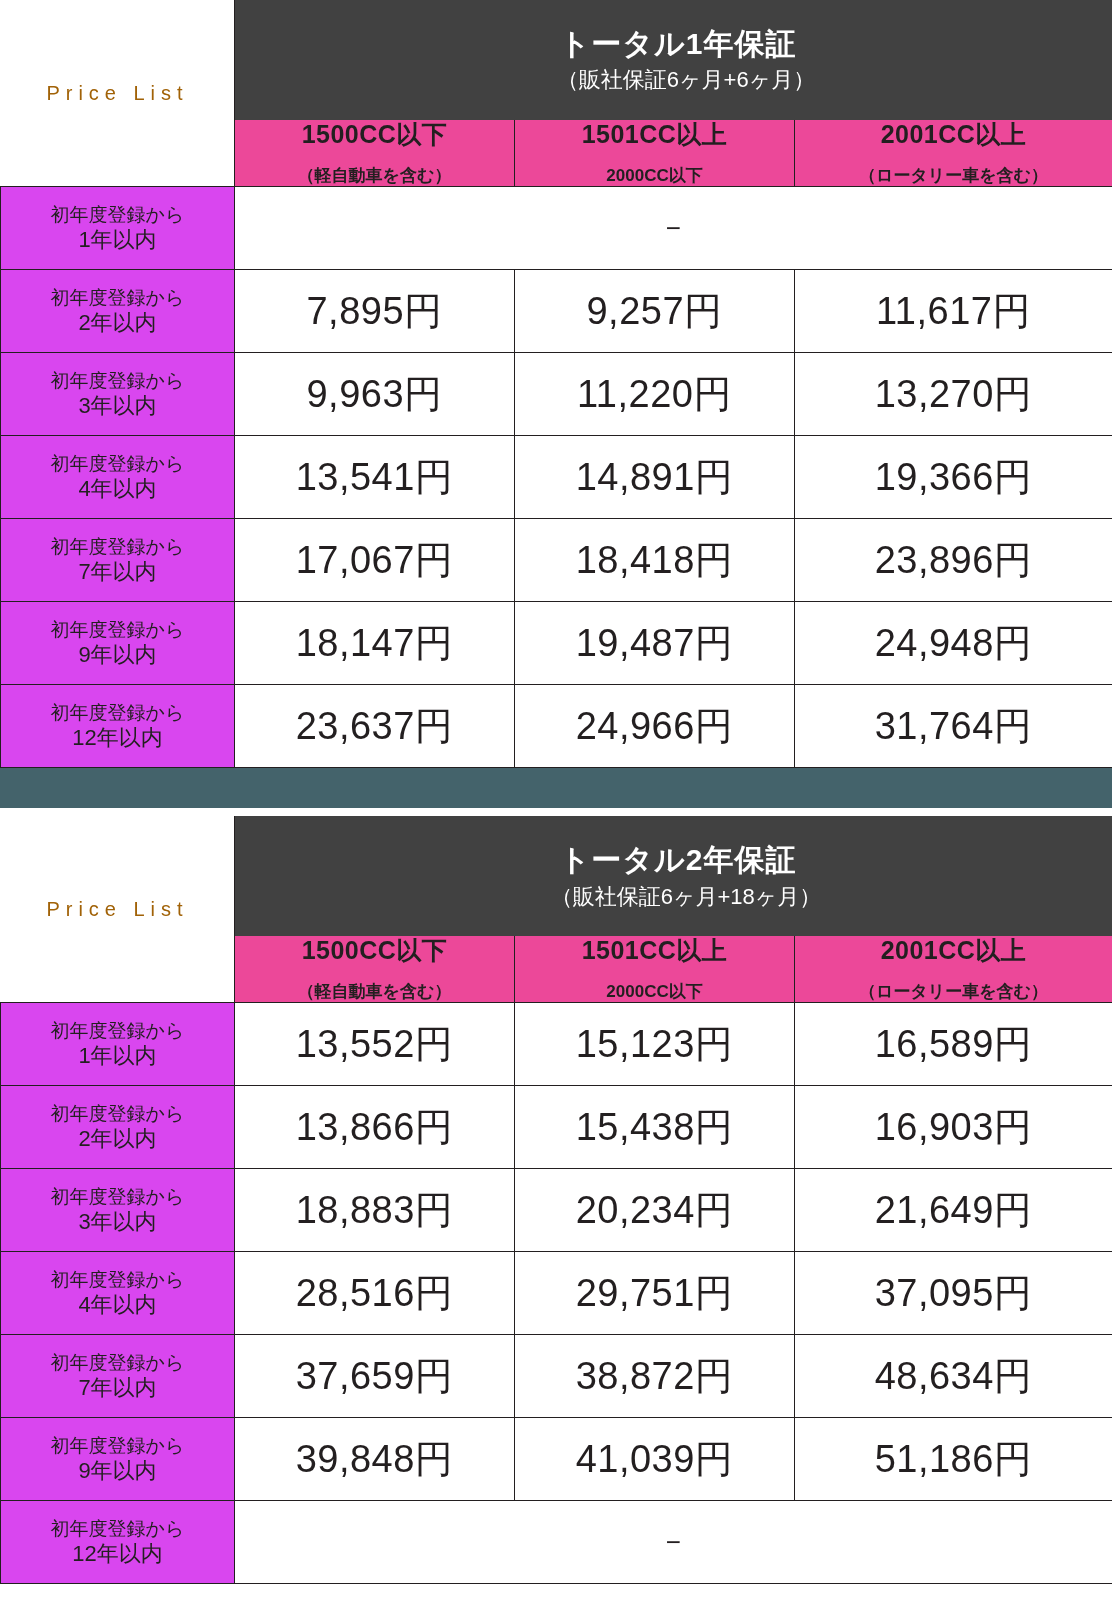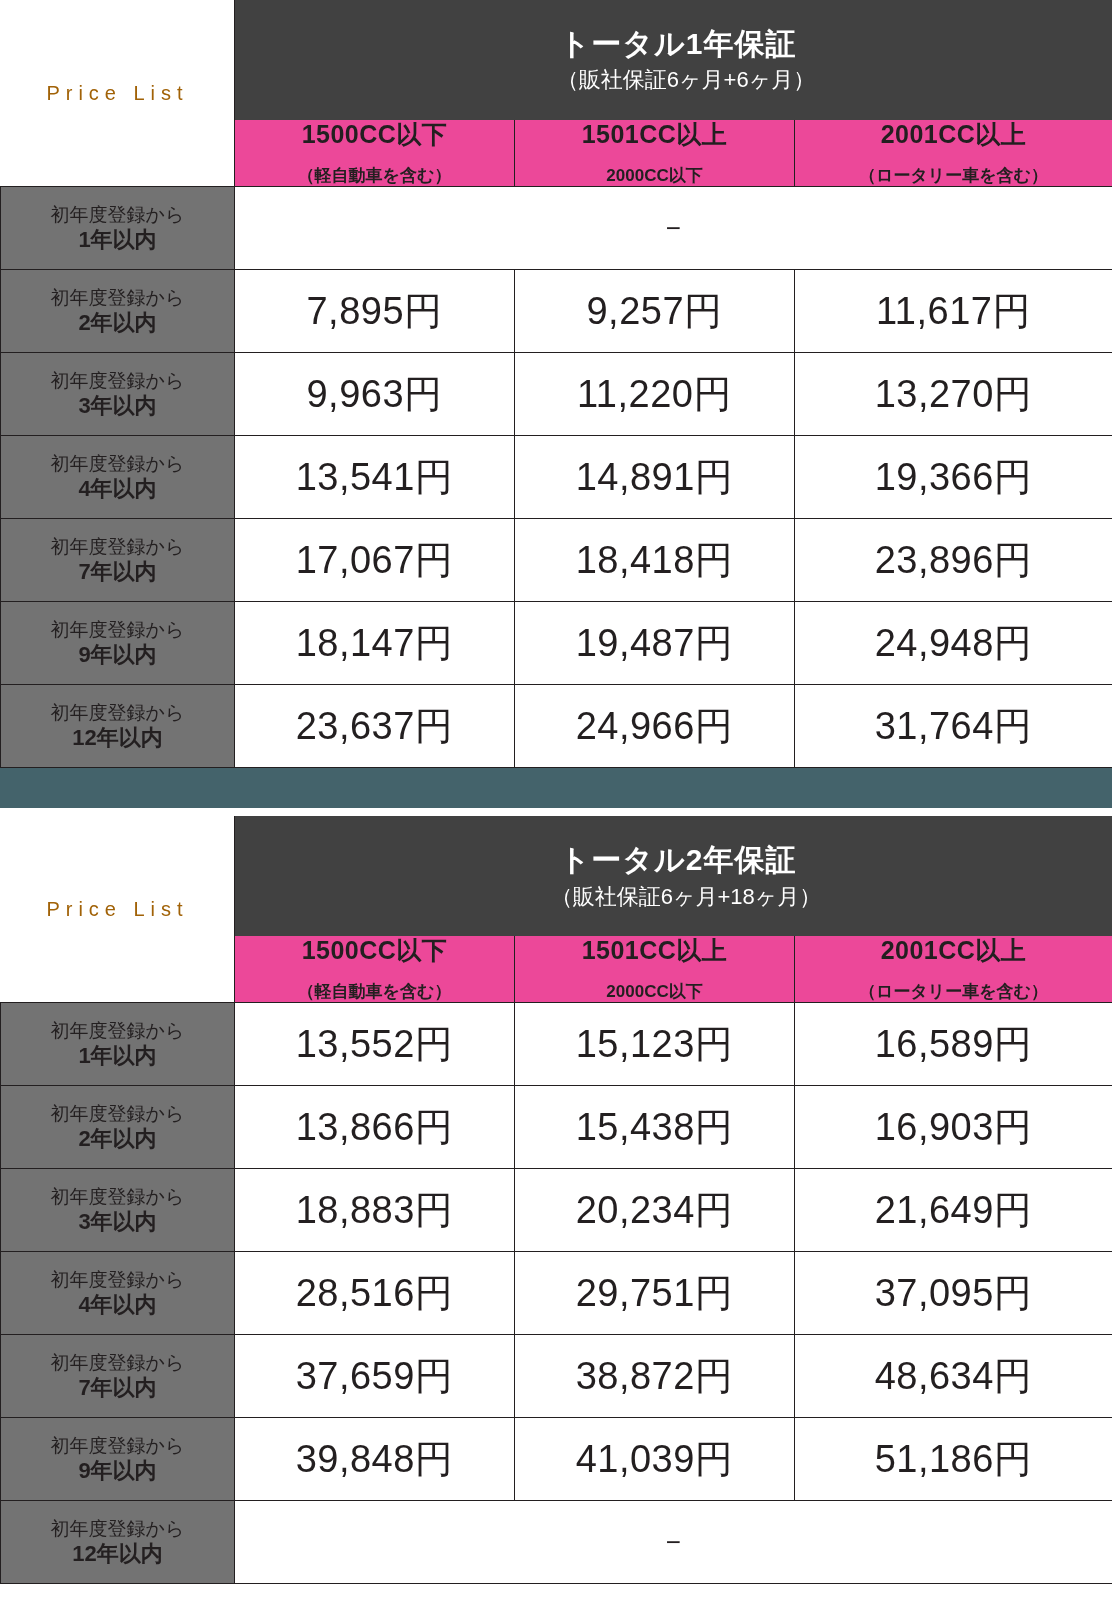--- a/index.html
+++ b/index.html
@@ -102,33 +102,33 @@
     font-weight: bold;
     line-height: 1.2;
     margin-top: 17px;
   }
 
   
   .row-label {
     text-align: left;
     padding: 6px 0 8px 30px;
     height: 82px;
-    background: #737373;
+    background: #d946ef;
   }
   .row-label .lbl-top {
     display: block;
     font-size: 19px;
     line-height: 1.25;
     letter-spacing: 0px;
     font-weight: normal;
   }
   .row-label .lbl-bottom {
     display: block;
     font-size: 22px;
-    font-weight: bold;
+    font-weight: normal;
     line-height: 1.25;
   }
   .val-cell {
     font-size: 38px;
     height: 82px;
     letter-spacing: 0.5px;
     font-weight: normal;
     background: #ffffff;
   }
   .val-dash {

